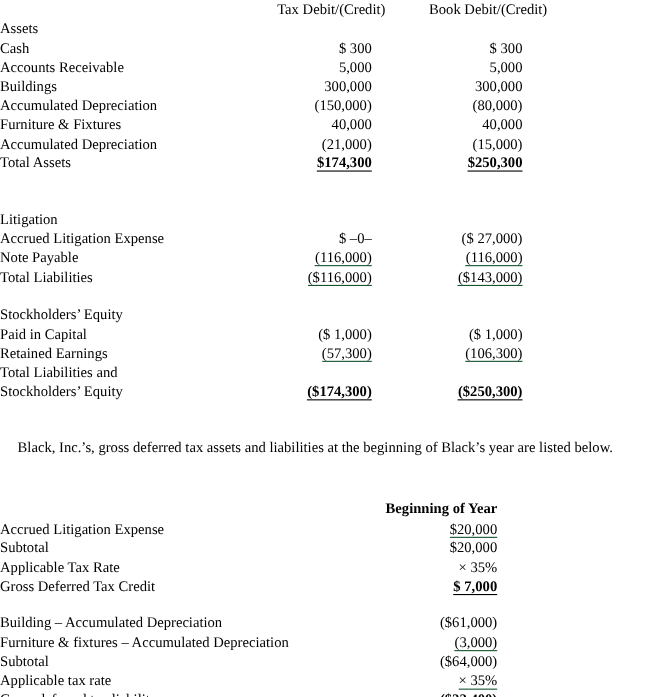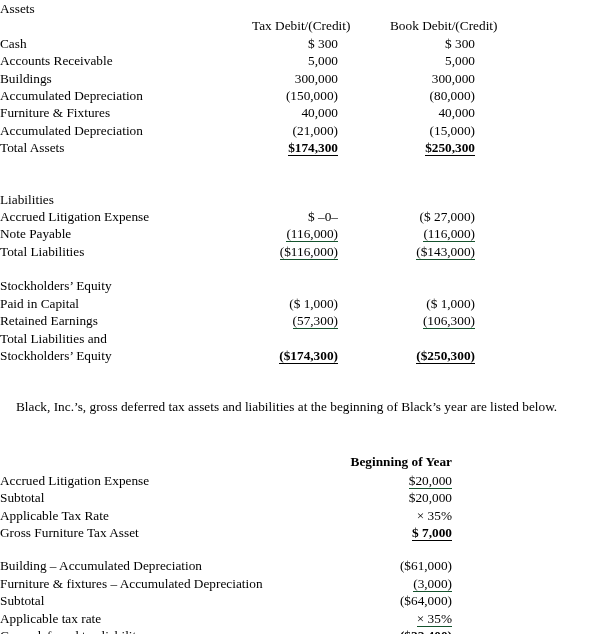--- a/index.html
+++ b/index.html
@@ -123,28 +123,28 @@
   <table class="bs">
     <colgroup>
       <col class="c-label">
         <col class="c-tax">
         <col class="c-gap">
         <col class="c-book">
         <col class="c-pad">
     </colgroup>
     <tbody>
       <tr>
+        <td></td>
+        <td class="hd" colspan="2">Tax Debit/(Credit)</td>
+        <td class="hd" colspan="2">Book Debit/(Credit)</td>
+      </tr>
+
+      <tr>
         <td class="sect">Assets</td>
         <td colspan="4"></td>
-      </tr>
-
-      <tr>
-        <td></td>
-        <td class="hd" colspan="2">Tax Debit/(Credit)</td>
-        <td class="hd" colspan="2">Book Debit/(Credit)</td>
       </tr>
       <tr>
         <td>Cash</td>
         <td class="num">$ 300</td>
         <td></td>
         <td class="num">$ 300</td>
         <td></td>
       </tr>
       <tr>
         <td>Accounts Receivable</td>
@@ -187,21 +187,21 @@
         <td></td>
         <td class="num"><span class="u2">$250,300</span></td>
         <td></td>
       </tr>
 
       <tr class="spacer-lg">
           <td colspan="5"></td>
         </tr>
 
       <tr>
-        <td class="sect">Liabilities</td>
+        <td class="sect">Litigation</td>
         <td colspan="4"></td>
       </tr>
       <tr>
         <td>Accrued Litigation Expense</td>
         <td class="num">$ –0–</td>
         <td></td>
         <td class="num">($ 27,000)</td>
         <td></td>
       </tr>
       <tr>
@@ -283,21 +283,21 @@
         <td>Subtotal</td>
         <td class="num">$20,000</td>
         <td></td>
       </tr>
       <tr>
         <td>Applicable Tax Rate</td>
         <td class="num">× 35%</td>
         <td></td>
       </tr>
       <tr>
-        <td>Gross Furniture Tax Asset</td>
+        <td>Gross Deferred Tax Credit</td>
         <td class="num"><span class="u2">$ 7,000</span></td>
         <td></td>
       </tr>
     </tbody>
   </table>
 
   <div style="height:16px"></div>
   <table class="sch">
     <colgroup>
         <col class="s-label">

